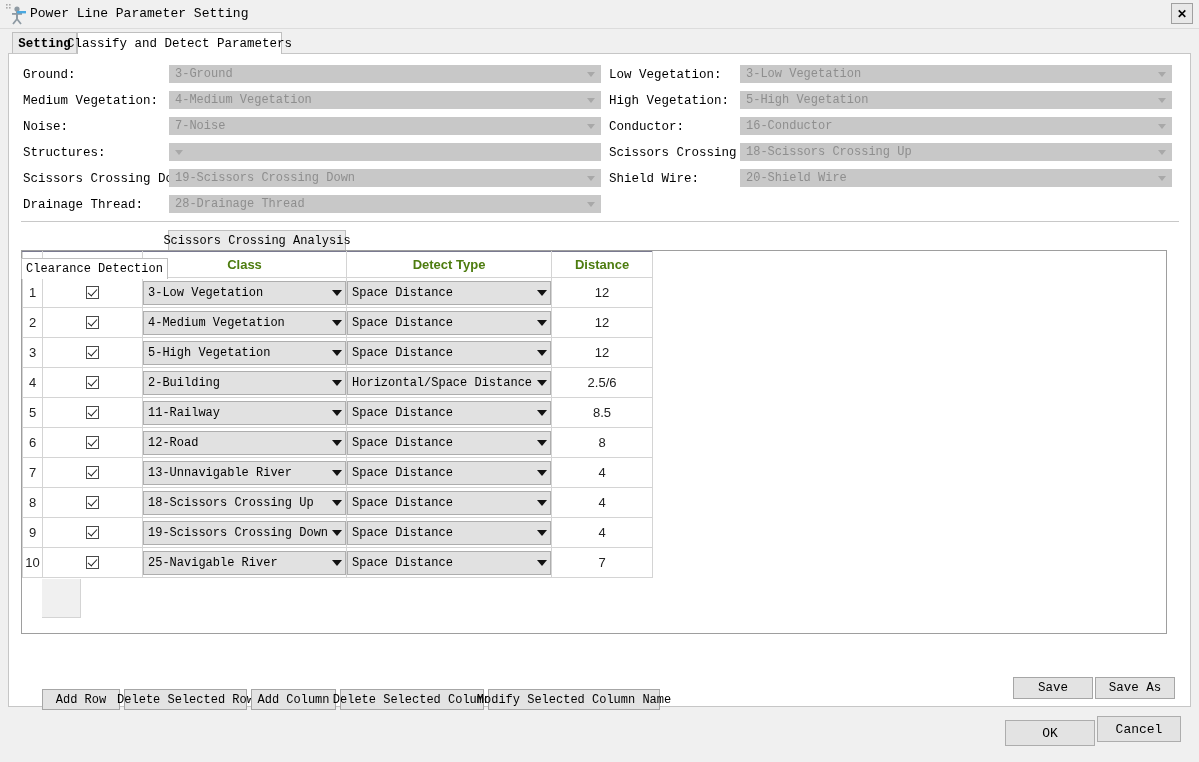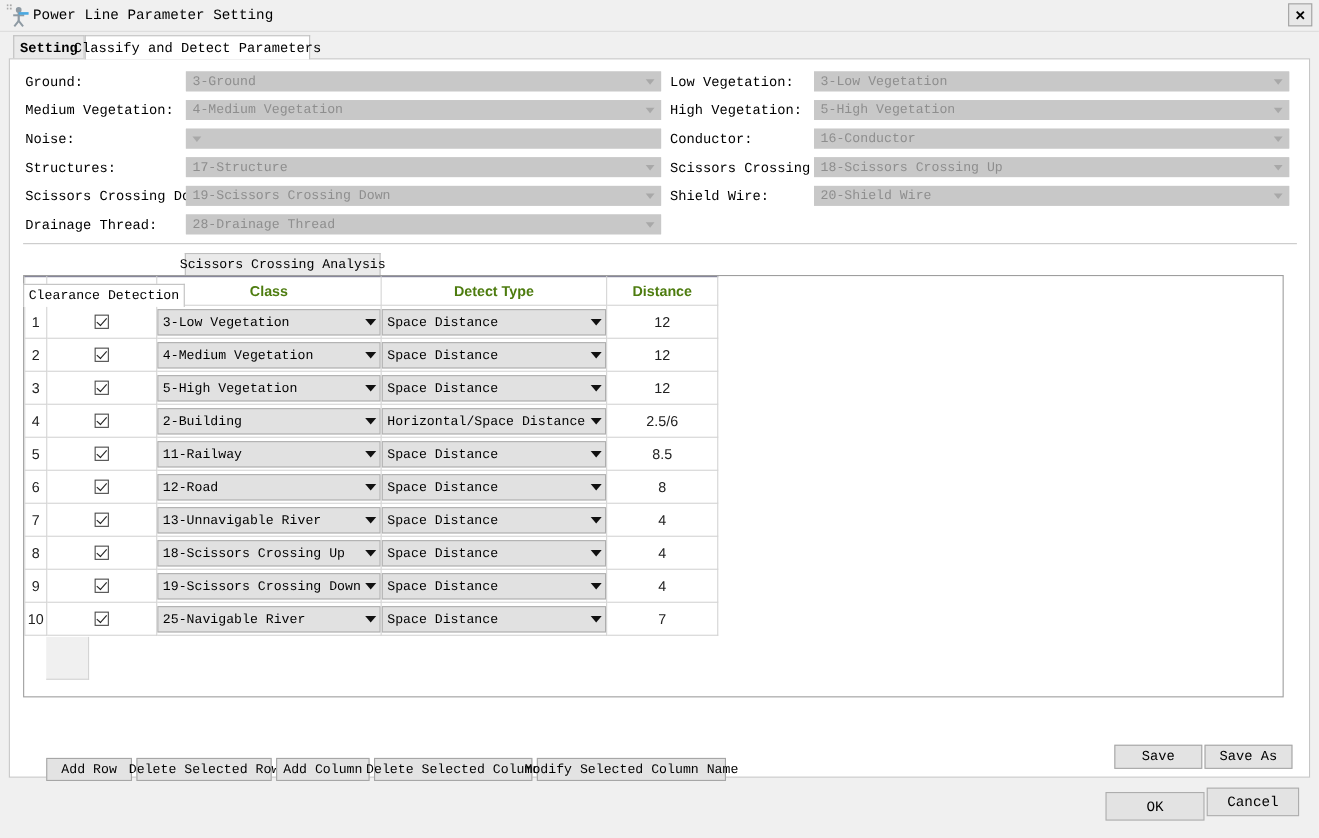--- a/index.html
+++ b/index.html
@@ -399,28 +399,28 @@
   <div class="fld-label" style="left:14px;  top:39px;">Medium Vegetation:</div>
   <div class="combo-disabled" style="left:160px; top:37px; width:432px;">
     <span class="cdtext">4-Medium Vegetation</span>
     <span class="cdarrow">
         <i></i>
       </span>
   </div>
 
   <div class="fld-label" style="left:14px;  top:65px;">Noise:</div>
   <div class="combo-disabled" style="left:160px; top:63px; width:432px;">
+    <span class="cdtext">7-Noise</span>
     <span class="cdarrow">
         <i></i>
       </span>
   </div>
 
   <div class="fld-label" style="left:14px;  top:91px;">Structures:</div>
   <div class="combo-disabled" style="left:160px; top:89px; width:432px;">
-    <span class="cdtext">17-Structure</span>
     <span class="cdarrow">
         <i></i>
       </span>
   </div>
 
   <div class="fld-label" style="left:14px;  top:117px;">Scissors Crossing Down:</div>
   <div class="combo-disabled" style="left:160px; top:115px; width:432px;">
     <span class="cdtext">19-Scissors Crossing Down</span>
     <span class="cdarrow">
         <i></i>

